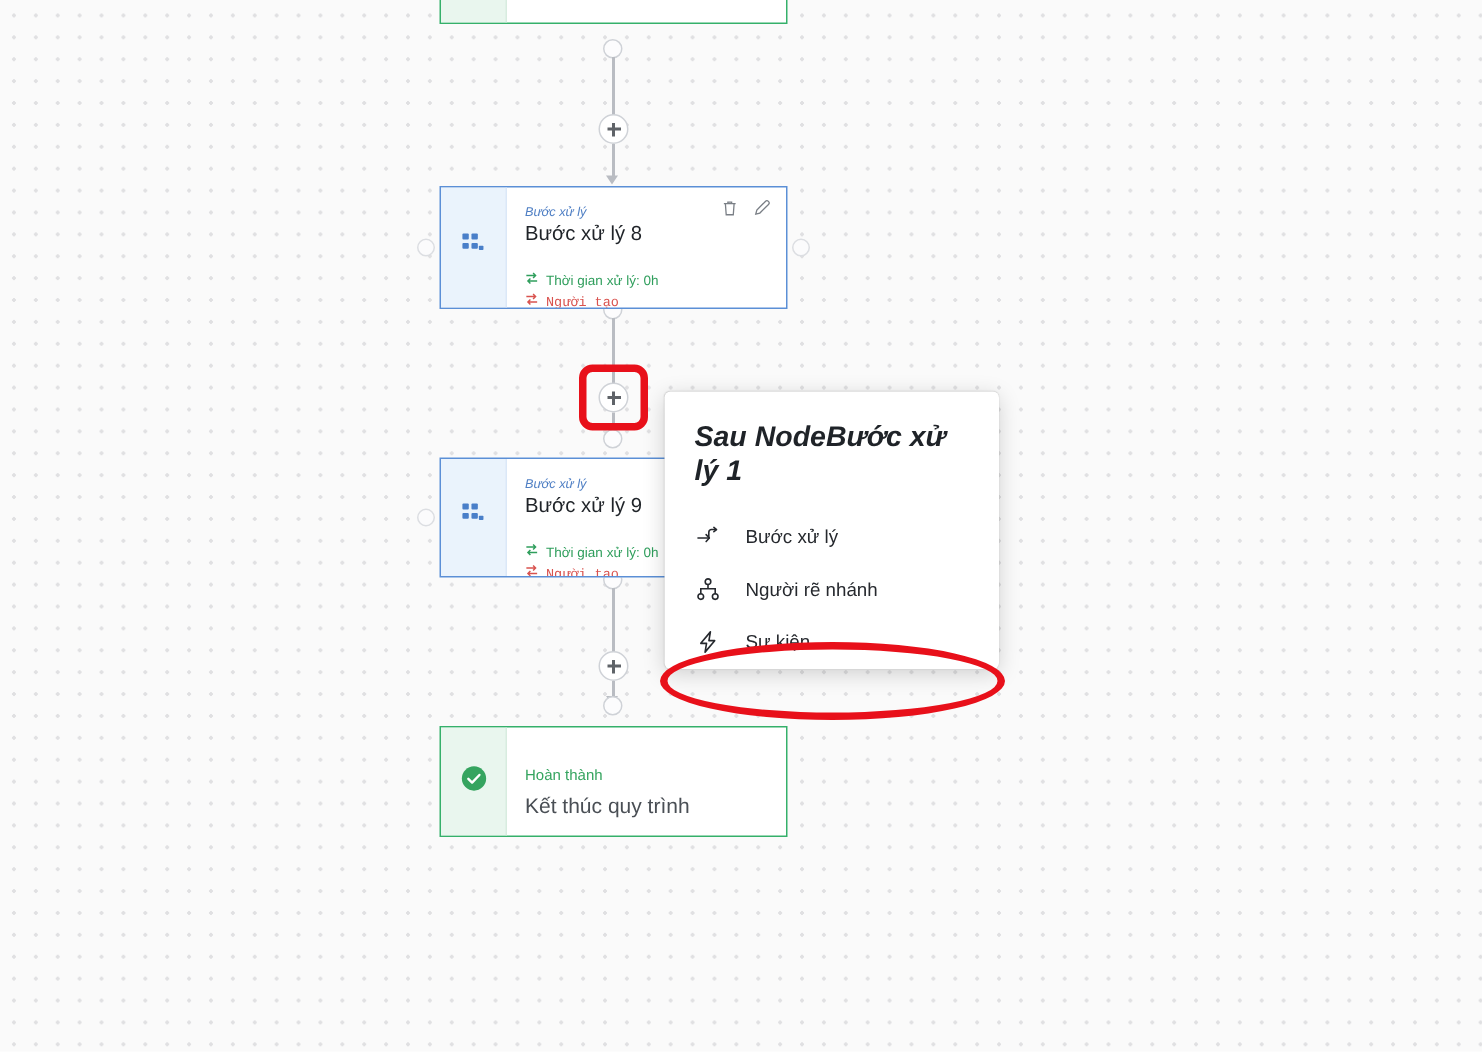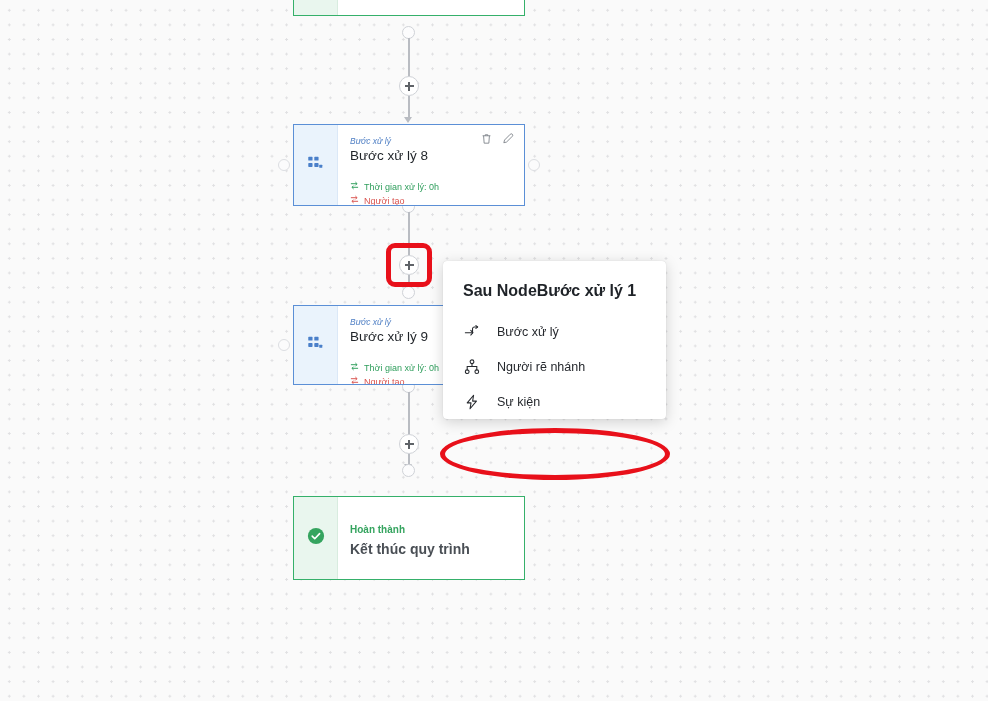--- a/index.html
+++ b/index.html
@@ -99,21 +99,21 @@
     margin-bottom: 7px;
   }
   .node-meta {
     display: flex; align-items: center;
     gap: 5px;
     font-size: 9px;
     line-height: 1.45;
     margin-top: 1px;
   }
   .meta-green { color: #2f9e5c; margin-top: 16px; }
-  .meta-red { color: #d9534f; }
+  .meta-red { color: #d9534f; font-family: Liberation Mono, monospace; }
   .node-actions {
     position: absolute;
     top: 8px; right: 10px;
     display: flex; gap: 10px;
   }
   .node-actions svg { display: block; cursor: pointer; }
 
   .finish-kicker {
     font-size: 10px;
     color: #35a45f;
@@ -145,25 +145,26 @@
   
   #menu {
     position: absolute;
     background: #ffffff;
     border-radius: 4px;
     box-shadow: 0 3px 14px rgba(0,0,0,0.17), 0 0 1px rgba(0,0,0,0.18);
     z-index: 12;
     padding: 0;
   }
   .menu-title {
-    font-size: 16px;
+    font-size: 19px;
     font-weight: bold;
     color: #1f2328;
     padding: 20px 20px 14px 20px;
     line-height: 1.2;
+    font-style: italic;
   }
   .menu-item {
     display: flex;
     align-items: center;
     gap: 17px;
     padding: 9px 20px;
     font-size: 12.5px;
     color: #26292e;
     cursor: pointer;
     line-height: 1.3;
@@ -284,21 +285,21 @@
     </div>
   </div>
 
   <div class="handle" style="left:402px; top:380px;"></div>
   <div class="edge" style="left:408px; top:392px; height:43px;"></div>
   <div class="plus-btn" style="left:399px; top:434px;"></div>
   <div class="edge" style="left:408px; top:454px; height:14px;"></div>
   <div class="arrowhead" style="left:404px; top:464px;"></div>
   <div class="handle" style="left:402px; top:464px;"></div>
 
-  <div class="node green" style="left:293px; top:496px; width:232px; height:84px;font-weight:bold;">
+  <div class="node green" style="left:293px; top:484px; width:232px; height:74px;">
     <div class="node-side">
       <span>
         <svg width="18" height="18" viewBox="0 0 20 20">
           <circle cx="10" cy="10" r="9" fill="#35a45f"></circle>
           <path d="M5.8 10.2l2.8 2.8 5.4-5.6" fill="none" stroke="#ffffff" stroke-width="1.8" stroke-linecap="round" stroke-linejoin="round"></path>
         </svg>
       </span>
     </div>
     <div class="node-body" style="padding-top:26px;">
       <div class="finish-kicker">Hoàn thành</div>

